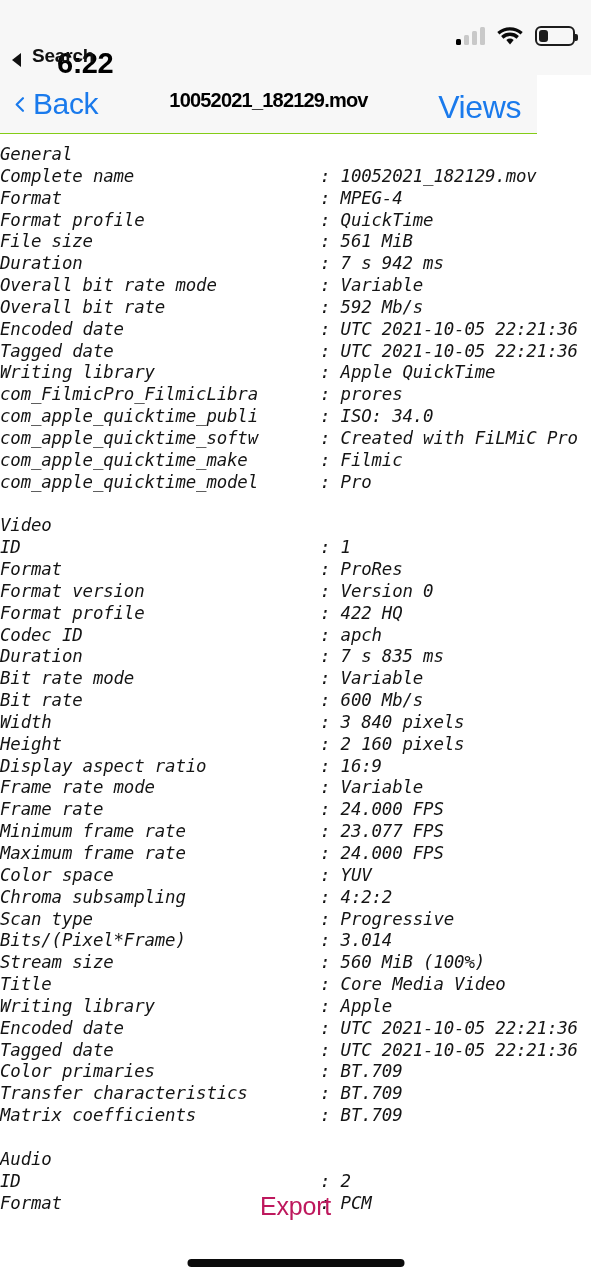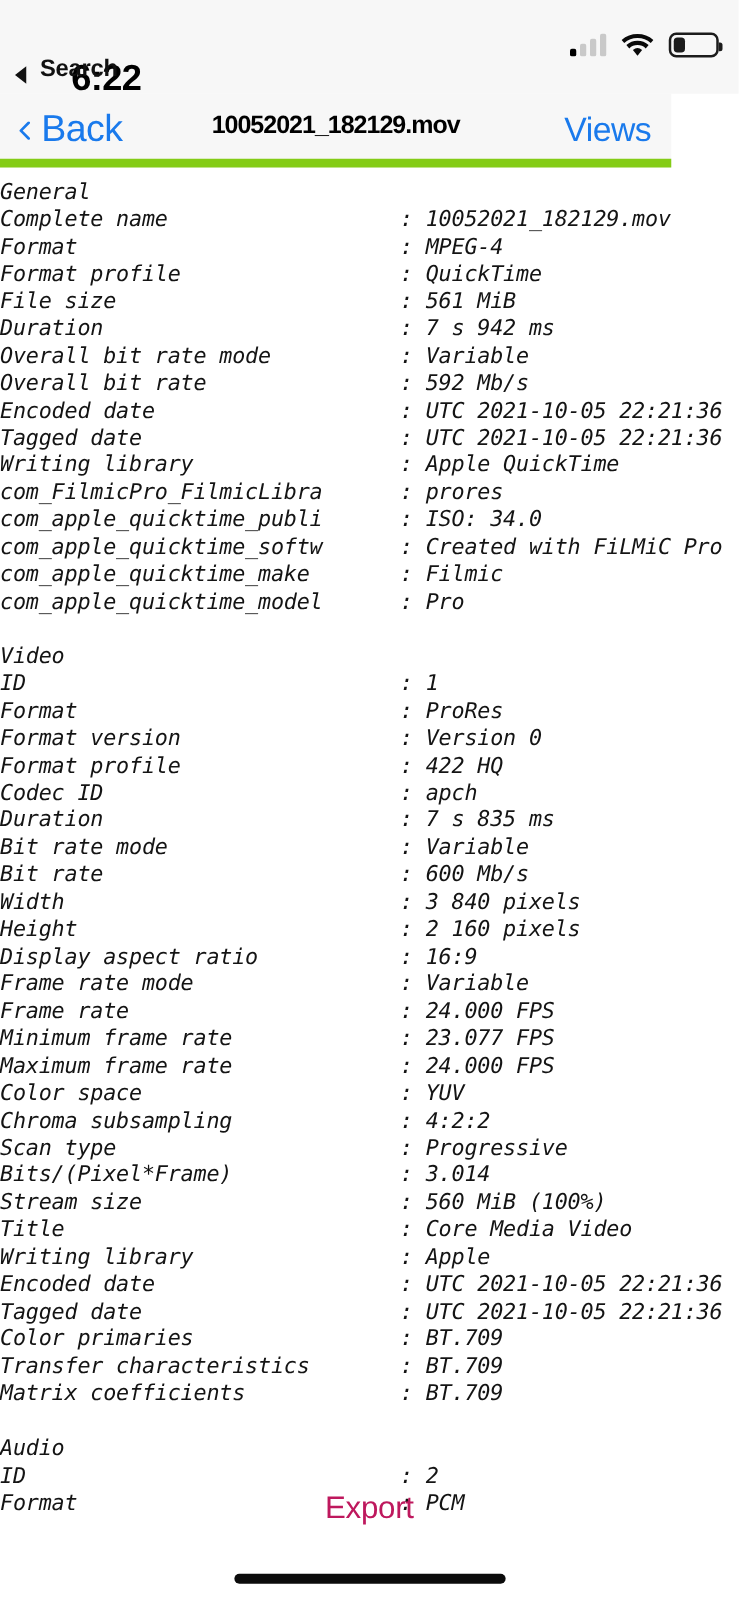--- a/index.html
+++ b/index.html
@@ -106,21 +106,21 @@
     border-radius: 3px;
   }
 
   
   .navbar {
     position: absolute;
     top: 75px; left: 0;
     width: 537px;
     height: 59px;
     background: #f7f7f7;
-    border-bottom: 7px solid #84cc16;
+    border-bottom: 1px solid #84cc16;
     box-sizing: border-box;
   }
   .nav-back {
     position: absolute;
     left: 12px;
     top: 12px;
     display: flex;
     align-items: center;
     gap: 6px;
     color: #1a7aec;
@@ -142,21 +142,21 @@
     font-size: 20px;
     font-weight: 700;
     color: #000000;
     letter-spacing: -0.8px;
   }
   .nav-views {
     position: absolute;
     right: 16px;
     top: 14px;
     color: #1a7aec;
-    font-size: 27px;
+    font-size: 32px;
     font-weight: 400;
     cursor: pointer;
     letter-spacing: -0.4px;
     margin-left: 16px;
   }
 
   
   .report {
     position: absolute;
     top: 136px;

